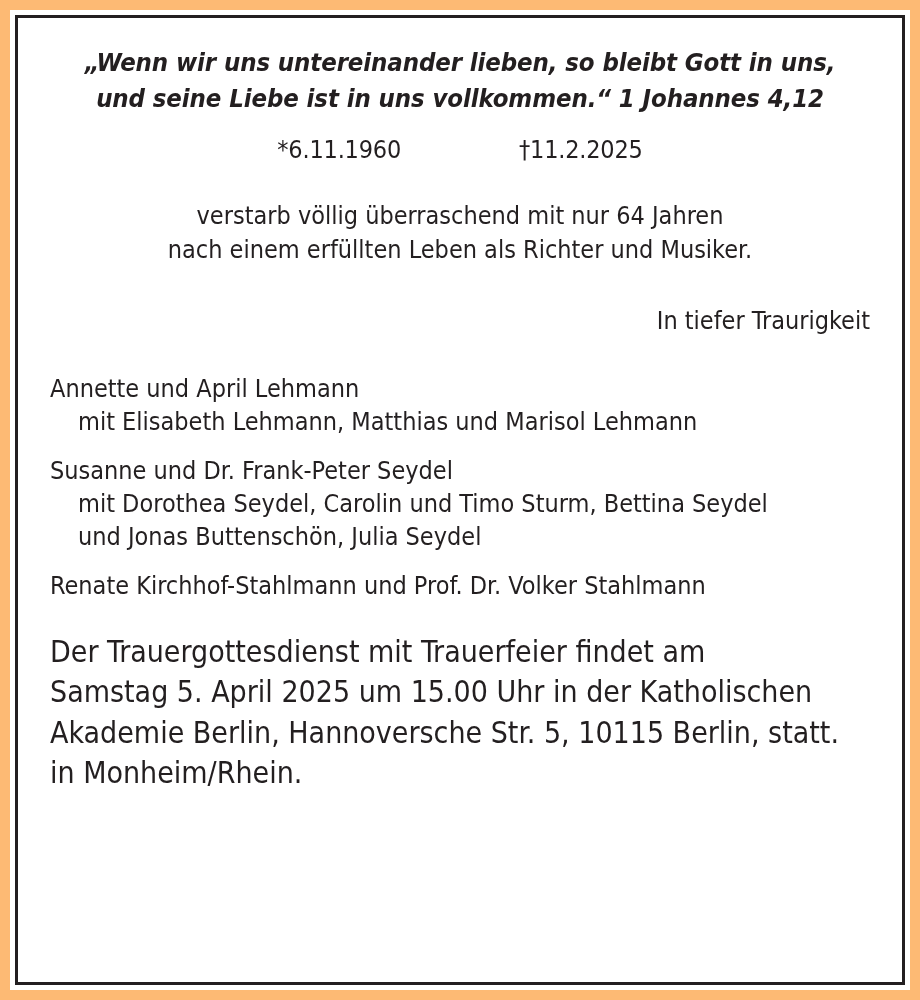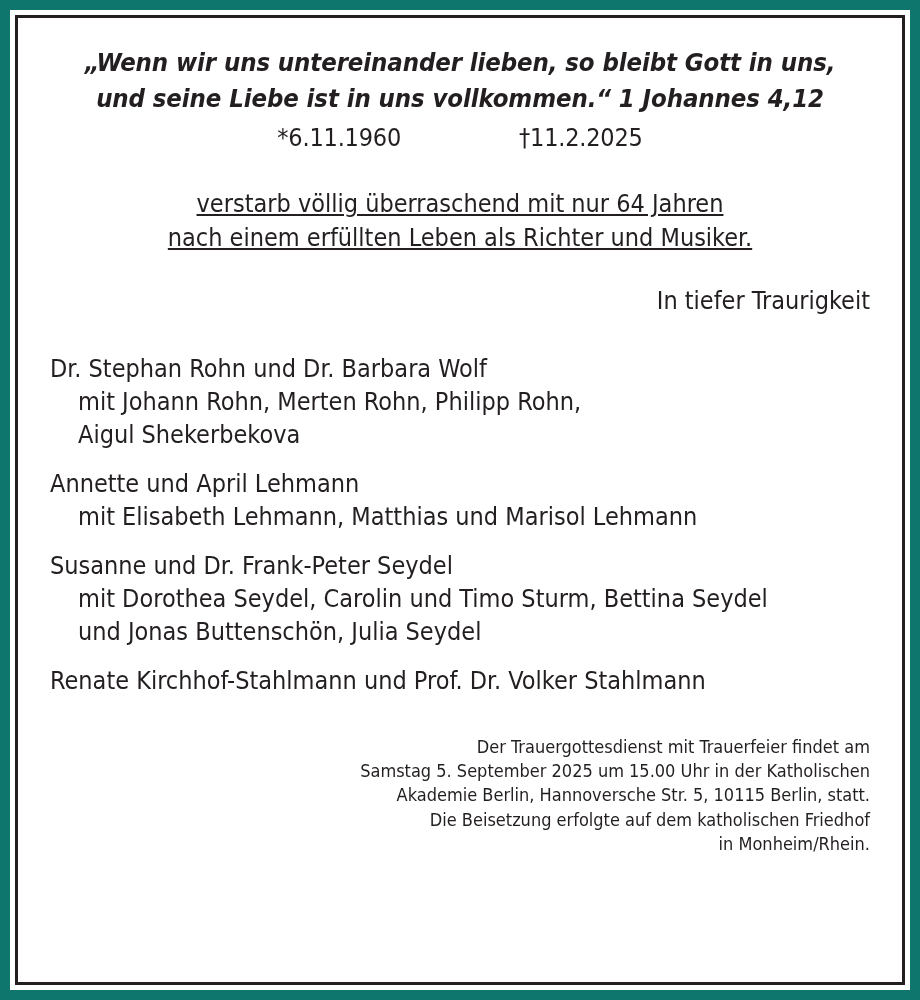--- a/index.html
+++ b/index.html
@@ -13,21 +13,21 @@
     font-family: "DejaVu Sans Condensed", "Liberation Sans Narrow", "Liberation Sans", sans-serif;
     overflow: hidden;
   }
 
   
   .notice {
     position: relative;
     box-sizing: border-box;
     width: 920px;
     height: 1000px;
-    background: #0f766e;          
+    background: #fdba74;          
     padding: 10px;                
   }
   .frame-gap {
     box-sizing: border-box;
     width: 100%;
     height: 100%;
     background: #ffffff;          
     padding: 5px;
   }
   .frame-inner {
@@ -73,34 +73,33 @@
   }
 
   
   .dates {
     display: flex;
     justify-content: center;
     align-items: baseline;
     gap: 118px;
     font-size: 25px;
     line-height: 1.2;
-    margin: 1px 0 0 0;
+    margin: 13px 0 0 0;
     letter-spacing: -0.2px;
   }
   .dates .date-item {
     white-space: nowrap;
   }
 
   
   .body-block {
     text-align: center;
     font-size: 25px;
     line-height: 1.34;
-    margin: 34px 0 0 0;
-    text-decoration: underline;
+    margin: 34px 0 8px 0;
   }
   .body-block .line {
     white-space: nowrap;
   }
 
   .mourning-line {
     text-align: right;
     font-size: 25px;
     line-height: 1.3;
     margin: 31px 0 8px 0;
@@ -111,34 +110,34 @@
   .family {
     margin: 26px 0 0 0;
     font-size: 25px;
     line-height: 1.32;
     text-align: left;
   }
   .family-group {
     margin: 0 0 16px 0;
   }
   .family-group:last-child {
-    margin-bottom: 8px;
+    margin-bottom: 0;
   }
   .family-group .head-line {
     white-space: nowrap;
   }
   .family-group .sub-line {
     padding-left: 28px;
     white-space: nowrap;
   }
 
   
   .service {
-    text-align: right;
-    font-size: 18px;
+    text-align: left;
+    font-size: 30px;
     line-height: 1.345;
     margin: 30px 0 0 0;
   }
   .service .line {
     white-space: nowrap;
   }
 </style>
 </head>
 <body>
 
@@ -160,47 +159,41 @@
 
         <div class="body-block">
           <div class="line">verstarb völlig überraschend mit nur 64 Jahren</div>
           <div class="line">nach einem erfüllten Leben als Richter und Musiker.</div>
         </div>
 
         <div class="mourning-line">In tiefer Traurigkeit</div>
 
         <div class="family">
 
-          <div class="family-group">
-            <div class="head-line">Dr. Stephan Rohn und Dr. Barbara Wolf</div>
-            <div class="sub-line">mit Johann Rohn, Merten Rohn, Philipp Rohn,</div>
-            <div class="sub-line">Aigul Shekerbekova</div>
-          </div>
 
           <div class="family-group">
             <div class="head-line">Annette und April Lehmann</div>
             <div class="sub-line">mit Elisabeth Lehmann, Matthias und Marisol Lehmann</div>
           </div>
 
           <div class="family-group">
             <div class="head-line">Susanne und Dr. Frank-Peter Seydel</div>
             <div class="sub-line">mit Dorothea Seydel, Carolin und Timo Sturm, Bettina Seydel</div>
             <div class="sub-line">und Jonas Buttenschön, Julia Seydel</div>
           </div>
 
           <div class="family-group">
             <div class="head-line">Renate Kirchhof-Stahlmann und Prof. Dr. Volker Stahlmann</div>
           </div>
 
         </div>
 
         <div class="service">
           <div class="line">Der Trauergottesdienst mit Trauerfeier findet am</div>
-          <div class="line">Samstag 5. September 2025 um 15.00 Uhr in der Katholischen</div>
+          <div class="line">Samstag 5. April 2025 um 15.00 Uhr in der Katholischen</div>
           <div class="line">Akademie Berlin, Hannoversche Str. 5, 10115 Berlin, statt.</div>
-          <div class="line">Die Beisetzung erfolgte auf dem katholischen Friedhof</div>
           <div class="line">in Monheim/Rhein.</div>
         </div>
 
       </div>
     </div>
   </div>
 </div>
 
 </body></html>

